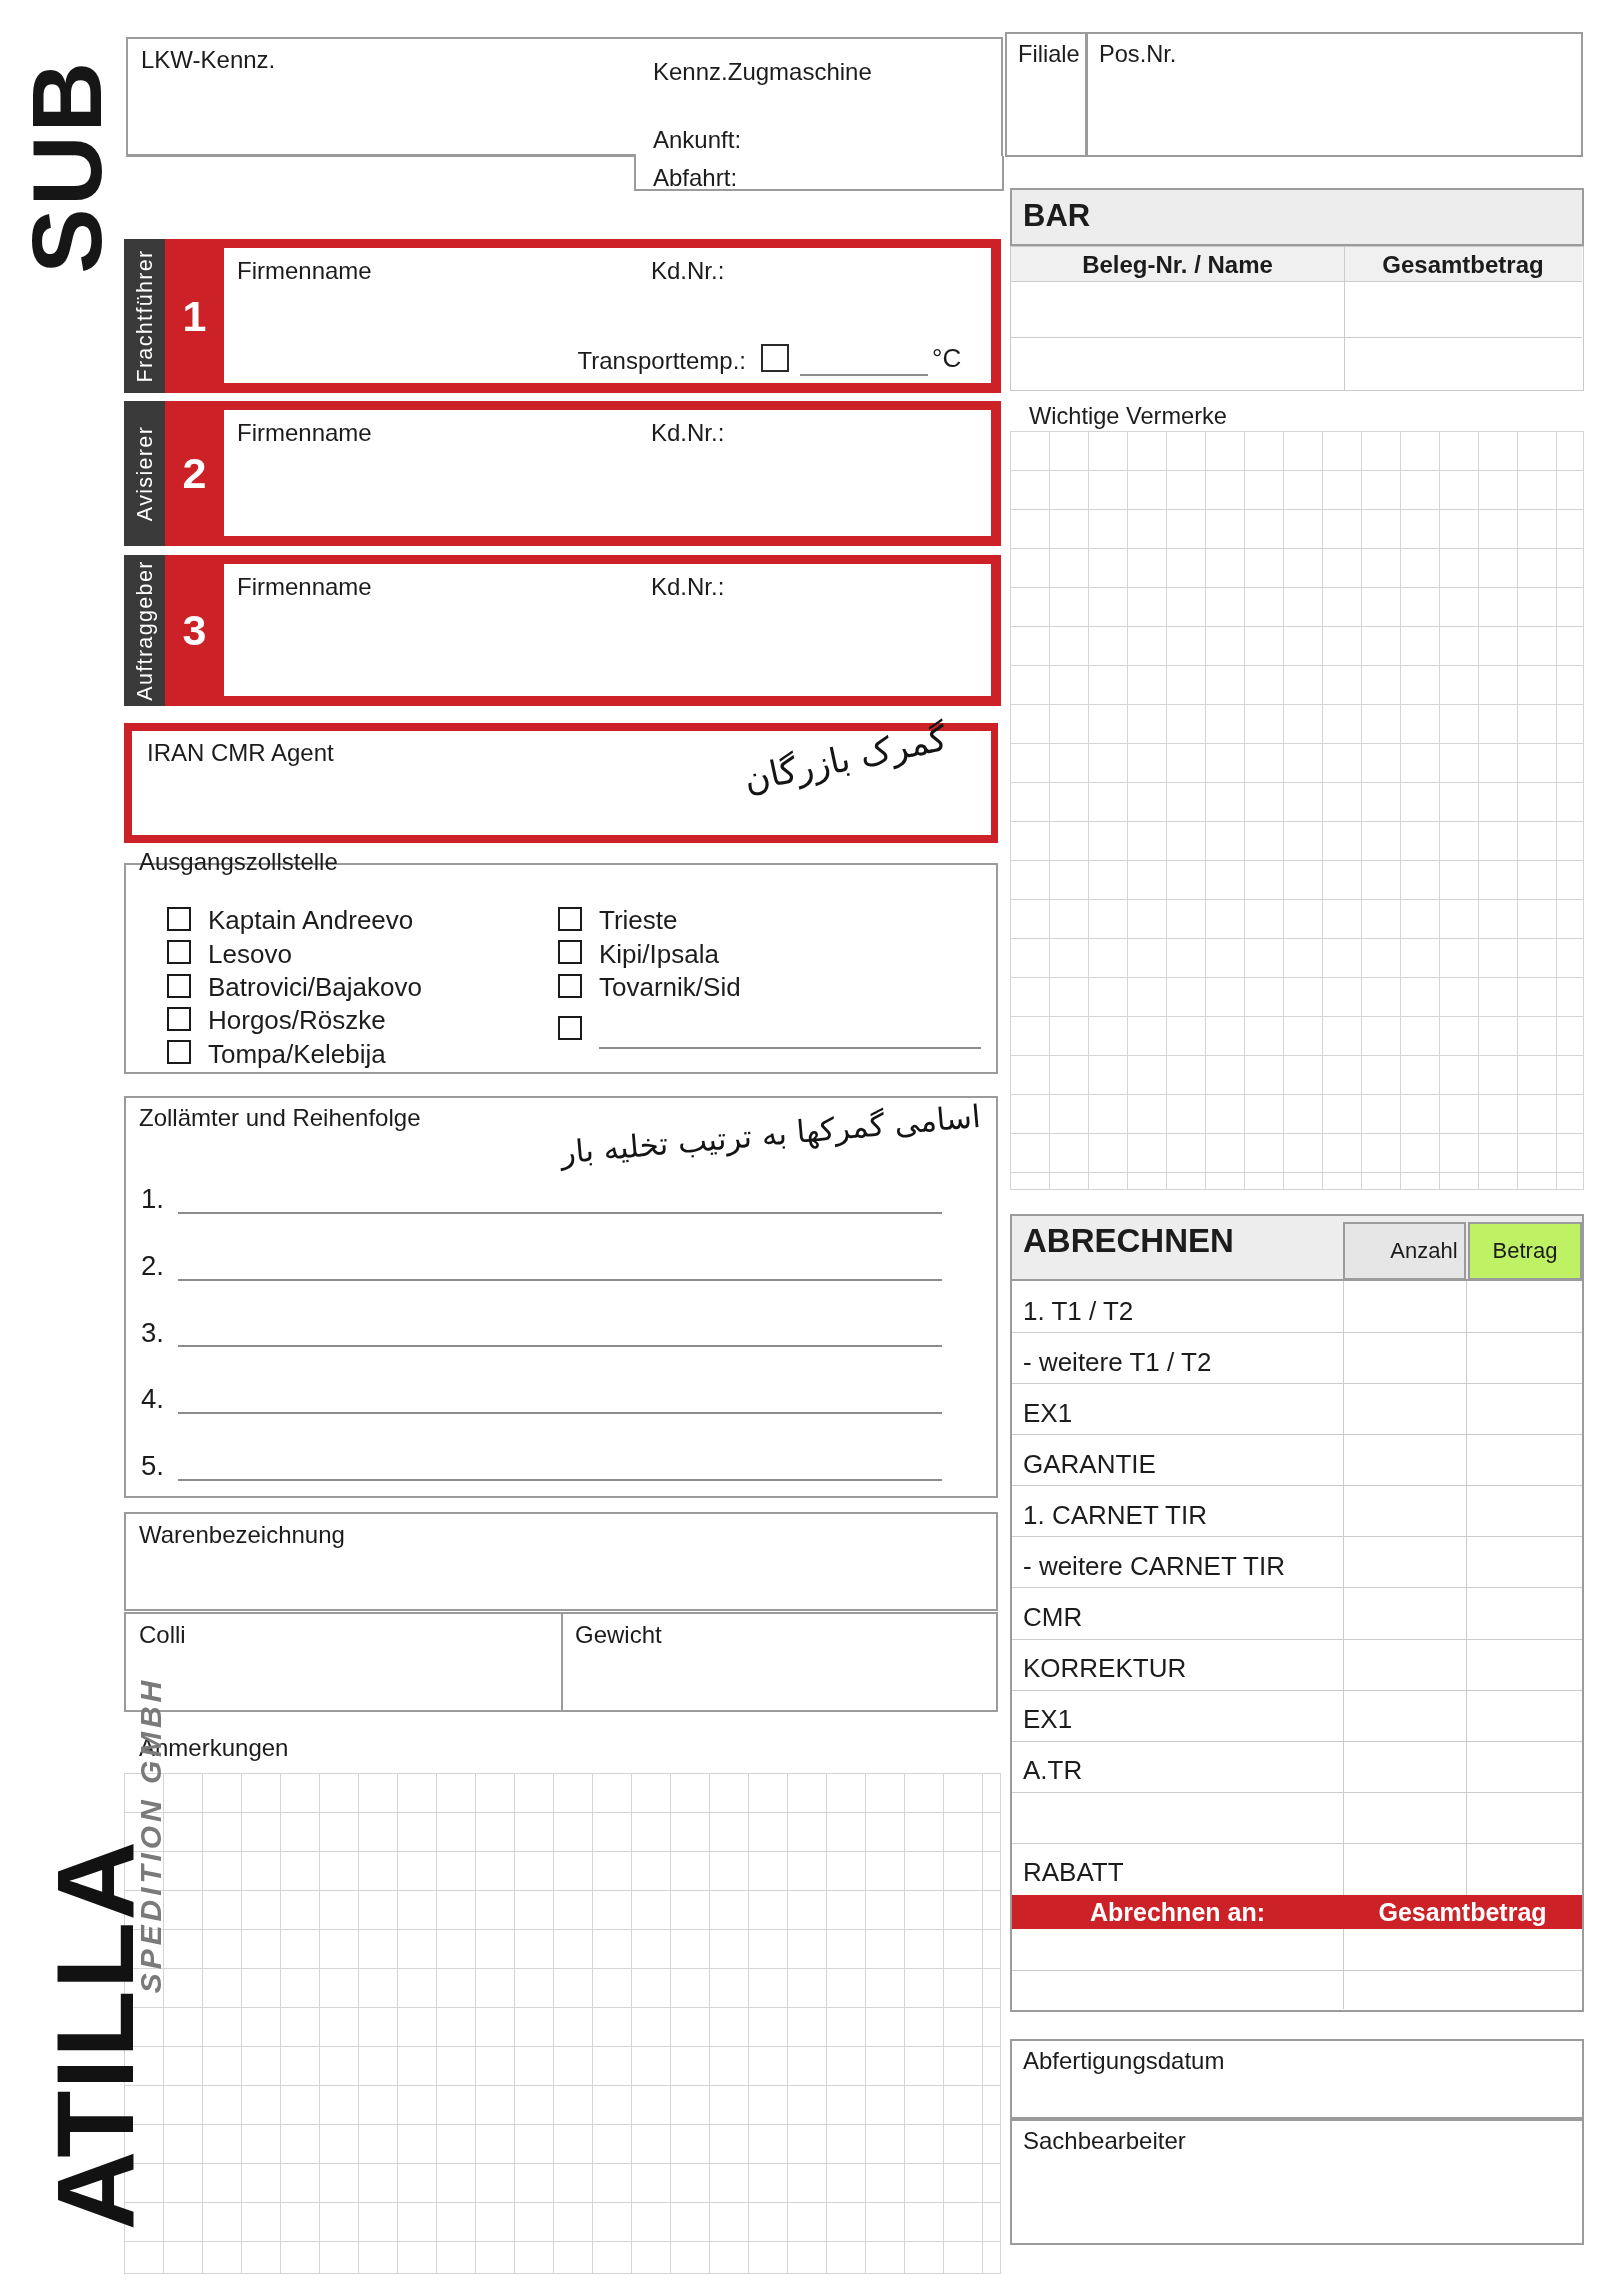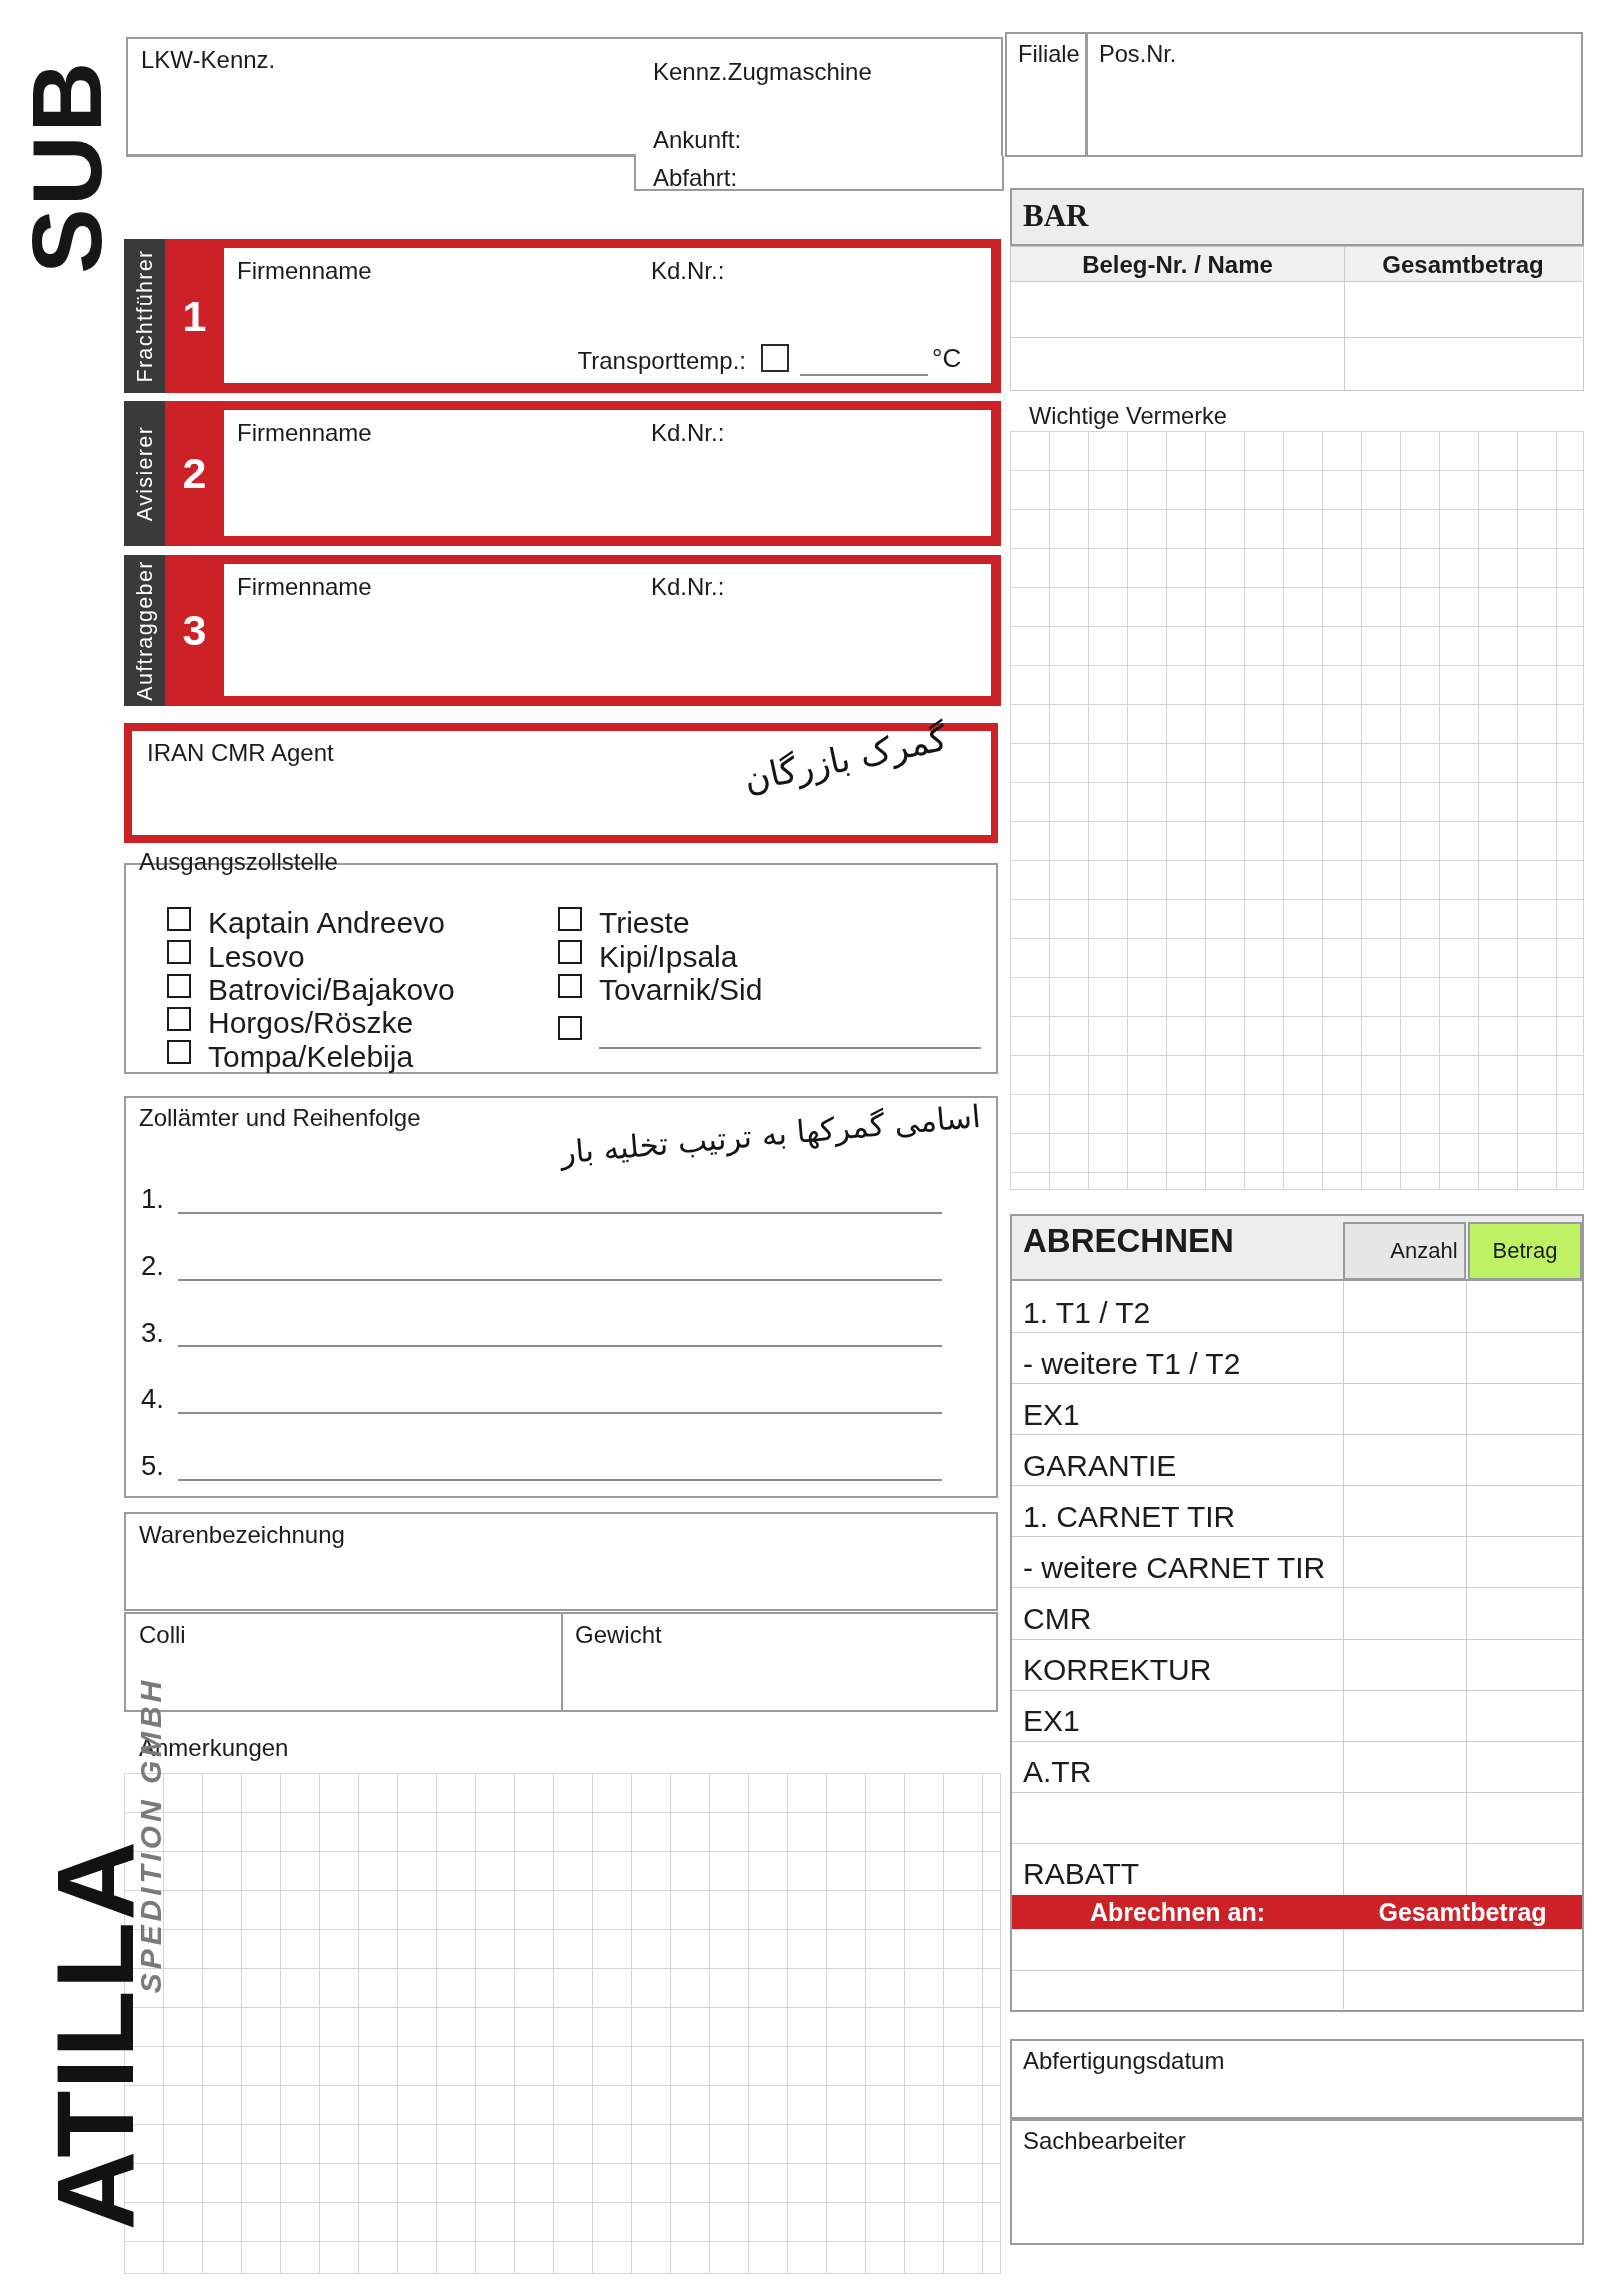--- a/index.html
+++ b/index.html
@@ -18,21 +18,21 @@
   .whitebox{position:absolute;background:#ffffff;}
   .grid{position:absolute;background-color:#ffffff;
         background-image:linear-gradient(to right,#d4d4d4 1.3px,transparent 1.3px),
                          linear-gradient(to bottom,#d4d4d4 1.3px,transparent 1.3px);
         background-size:39px 39px;
         border-right:1.3px solid #d4d4d4;border-bottom:1.3px solid #d4d4d4;box-sizing:border-box;}
   .cb{position:absolute;width:23.6px;height:23.6px;border:2px solid #1a1a1a;background:#fff;box-sizing:border-box;}
   .uline{position:absolute;height:2px;background:#8c8c8c;}
   .hline{position:absolute;background:#cccccc;height:1.3px;}
   .vline{position:absolute;background:#cccccc;width:1.3px;}
-  .rowlbl{font-size:30px;text-align:right;}
+  .rowlbl{font-size:26px;text-align:right;}
   .hand{position:absolute;font-family:"DejaVu Sans",sans-serif;color:#141414;direction:rtl;white-space:nowrap;}
   .hdrgray{background:#ededed;}
   .bigtitle{font-weight:bold;font-size:31px;}
 </style>
 </head>
 <body>
 
 <div id="page">
 
   <div class="vwrap" style="left:31px;top:39px;width:73px;height:255px;">
@@ -48,21 +48,21 @@
   <div class="lbl" style="left:653px;top:164px;">Abfahrt:</div>
 
   <div class="box" style="left:1005px;top:32px;width:578px;height:125px;"></div>
   <div class="abs" style="left:1085px;top:32px;width:2.6px;height:125px;background:#9b9b9b;"></div>
   <div class="abs" style="left:1008px;top:35px;width:77px;height:120px;"></div>
   <div class="abs" style="left:1088px;top:35px;width:493px;height:120px;"></div>
   <div class="lbl" style="left:1018px;top:41px;font-size:23.6px;">Filiale</div>
   <div class="lbl" style="left:1099px;top:41px;font-size:23.6px;">Pos.Nr.</div>
 
   <div class="box hdrgray" style="left:1010px;top:188px;width:574px;height:58px;"></div>
-  <div class="abs bigtitle" style="left:1023px;top:198px;font-family:Liberation Serif, serif;">BAR</div>
+  <div class="abs bigtitle" style="left:1023px;top:198px;">BAR</div>
   <div class="abs" style="left:1010px;top:246px;width:574px;height:145px;border:1.3px solid #c9c9c9;box-sizing:border-box;background:#fff;">
     <div class="abs" style="left:0;top:0;width:571px;height:35px;background:#f0f0f0;border-bottom:1.3px solid #ccc;box-sizing:border-box;">
       <div class="abs" style="left:0;top:0;width:333px;height:35px;line-height:35px;text-align:center;font-weight:bold;font-size:24px;">Beleg-Nr. / Name</div>
       <div class="abs" style="left:333px;top:0;width:238px;height:35px;line-height:35px;text-align:center;font-weight:bold;font-size:24px;">Gesamtbetrag</div>
     </div>
     <div class="abs" style="left:333px;top:0;width:1.3px;height:143px;background:#ccc;"></div>
     <div class="abs" style="left:0;top:35px;width:571px;height:56px;border-bottom:1.3px solid #ccc;box-sizing:border-box;"></div>
     <div class="abs" style="left:0;top:91px;width:571px;height:52px;"></div>
   </div>
 

